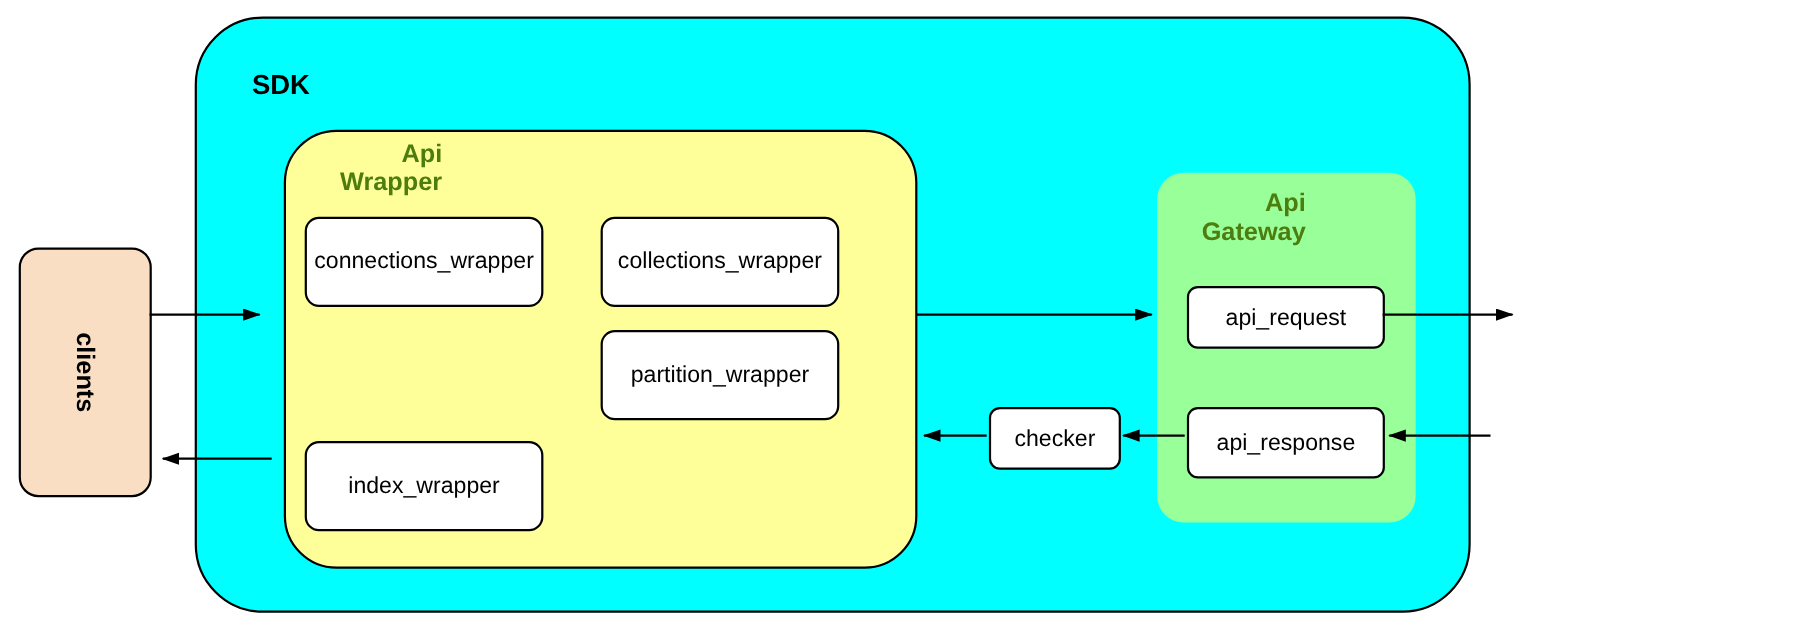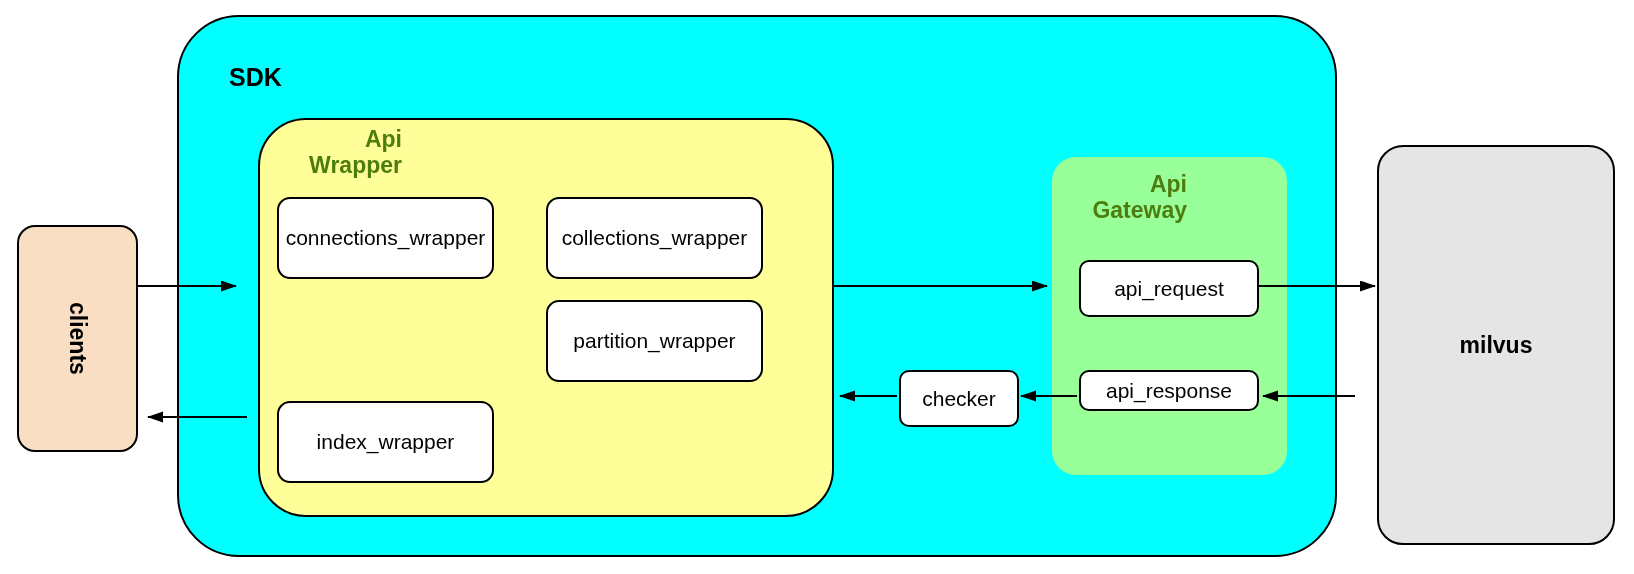--- a/index.html
+++ b/index.html
@@ -102,21 +102,21 @@
     left: 27px;
     width: 180px; height: 57px;
     background: #FFFFFF;
     border: 2px solid #000000;
     border-radius: 10px;
     display: flex; align-items: center; justify-content: center;
     font-size: 21px;
     color: #000000;
   }
   .gw-request  { top: 103px; }
-  .gw-response { top: 213px; height: 41px; }
+  .gw-response { top: 213px; height: 65px; }
   
   .milvus {
     left: 1377px; top: 145px;
     width: 238px; height: 400px;
     background: #E5E5E5;
     border-radius: 26px;
     display: flex; align-items: center; justify-content: center;
     font-weight: bold;
     font-size: 23px;
   }
@@ -154,23 +154,20 @@
     <div class="node checker">checker</div>
 
     <div class="node api-gateway">
       <span class="container-label api-gateway-label">Api
 Gateway</span>
       <div class="gw-box gw-request">api_request</div>
       <div class="gw-box gw-response">api_response</div>
     </div>
   </div>
 
-  <div class="node milvus">
-    <span>milvus</span>
-  </div>
 
   <svg class="edges" width="1634" height="574" viewBox="0 0 1634 574" xmlns="http://www.w3.org/2000/svg">
     <defs>
       <marker id="arr" markerUnits="userSpaceOnUse" markerWidth="18" markerHeight="12" refX="15" refY="5.5" orient="auto">
         <path d="M0,0 L16,5.5 L0,11 Z" fill="#000000"></path>
       </marker>
     </defs>
     <line x1="136" y1="286" x2="236" y2="286" marker-end="url(#arr)"></line>
     <line x1="833" y1="286" x2="1047" y2="286" marker-end="url(#arr)"></line>
     <line x1="1257" y1="286" x2="1375" y2="286" marker-end="url(#arr)"></line>

